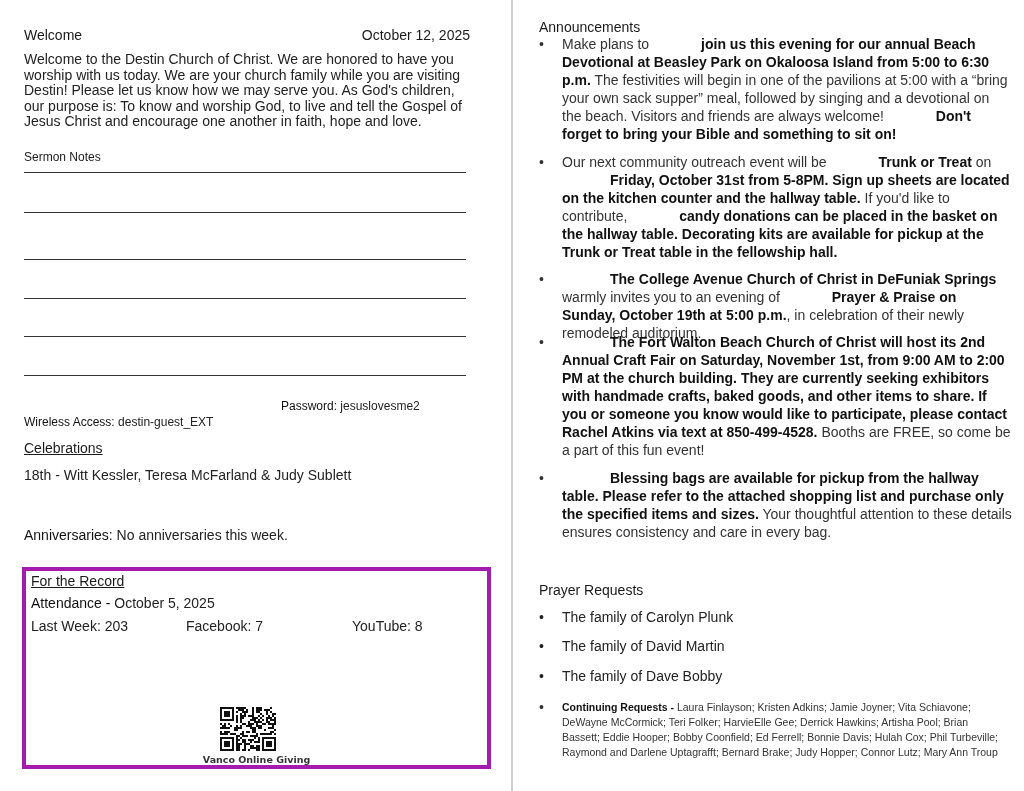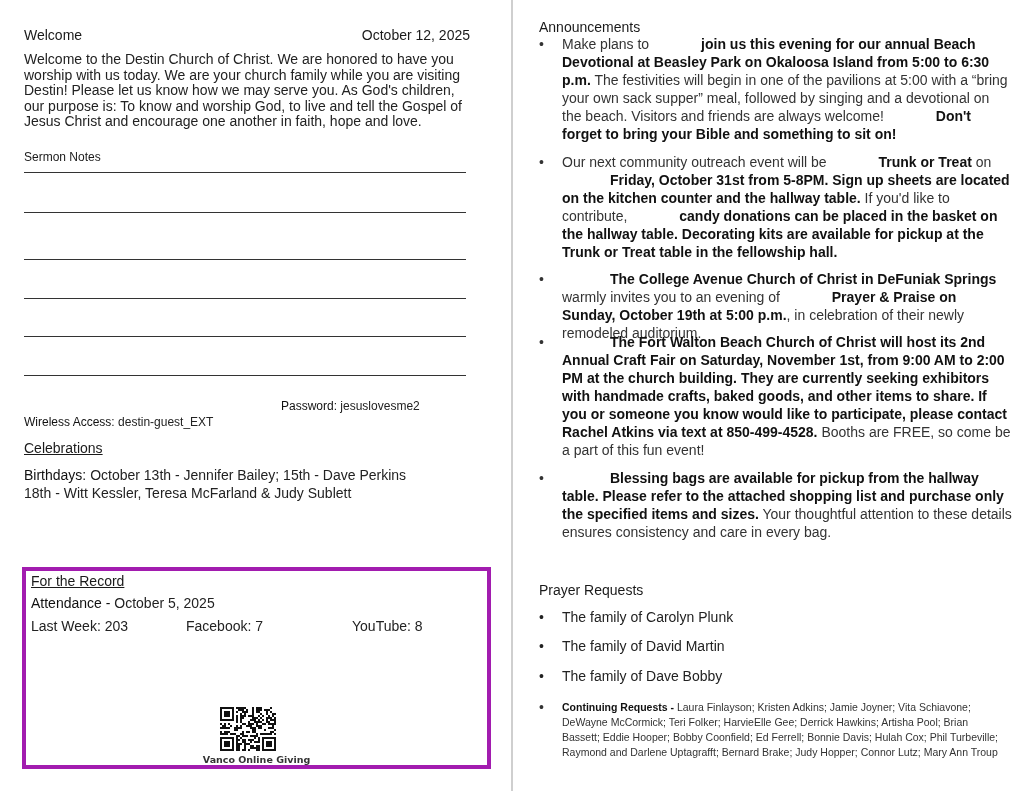--- a/index.html
+++ b/index.html
@@ -68,22 +68,24 @@
 
   <div class="wifi">
     <b>Wireless Access</b><span>: destin-guest_EXT</span>
   </div>
   <div class="pw">
     <b>Password</b><span>: jesuslovesme2</span>
   </div>
 
   <div class="celeb-title">Celebrations</div>
   <div class="bday">
-    <div><span style="color:#111">Birthdays</span><span>:  October 13th - Jennifer Bailey; 15th - Dave Perkins</span></div>
     <div>18th - Witt Kessler, Teresa McFarland &amp; Judy Sublett</div>
+  </div>
+  <div class="anniv">
+    <span style="color:#111">Anniversaries</span><span>: No anniversaries this week.</span>
   </div>
 
   <div class="record-box">
     <div class="record-title">For the Record</div>
     <div class="attendance">
       <span style="color:#111">Attendance -</span><span> October 5, 2025</span>
     </div>
     <div class="stat" style="left:5px">Last Week: 203</div>
     <div class="stat" style="left:160px">Facebook:  7</div>
     <div class="stat" style="left:326px">YouTube: 8</div>

